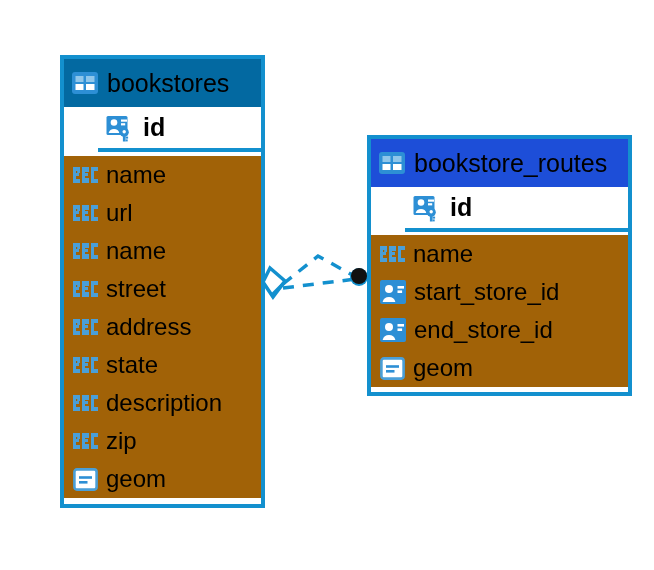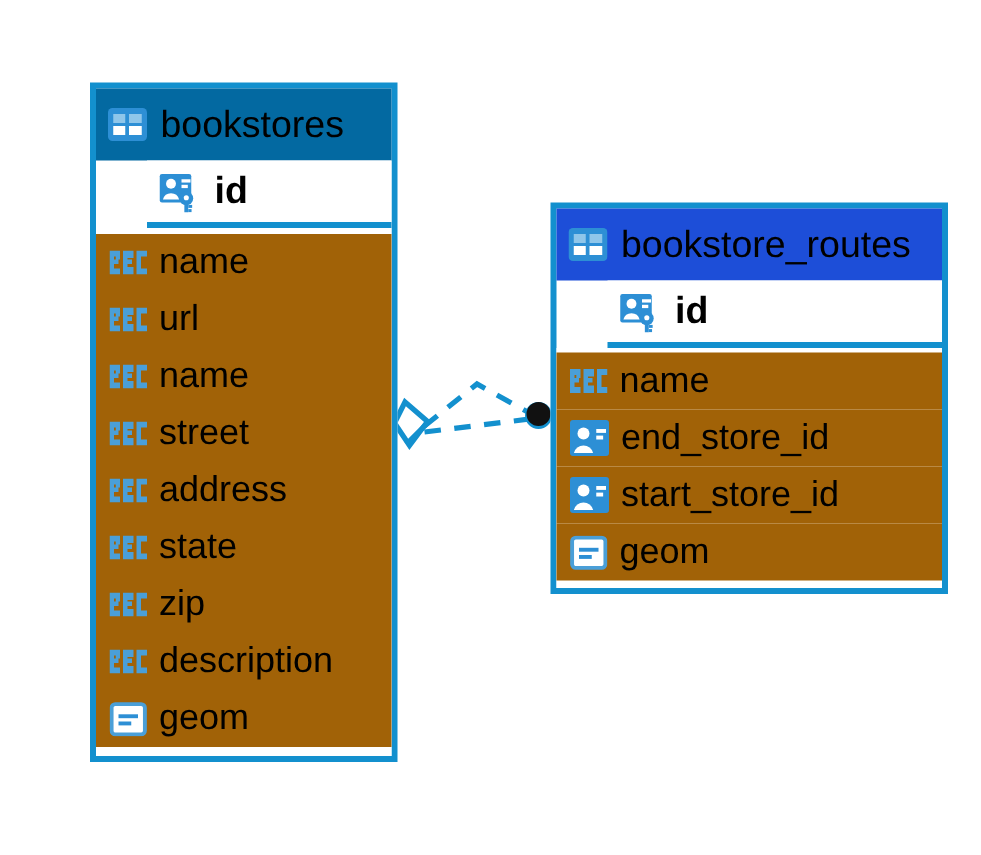--- a/index.html
+++ b/index.html
@@ -227,32 +227,32 @@
       </div>
 
       <div class="field-row">
         <svg class="icon abc" viewBox="0 0 25 16">
           <g fill="#4A9FD8">
             <path d="M0 16 V0 H7 V4 H3 V6 H6 V9 H3 V12 H7 V16 Z M4.2 4 H7 V6 H4.2 Z"></path>
             <path d="M9 16 V0 H16 V5 H12 V6 H15 V9 H12 V11 H16 V16 Z"></path>
             <path d="M18 0 H25 V4 H21 V12 H25 V16 H18 Z"></path>
           </g>
         </svg>
+        <span class="field-label">description</span>
+      </div>
+
+      <div class="field-row">
+        <svg class="icon abc" viewBox="0 0 25 16">
+          <g fill="#4A9FD8">
+            <path d="M0 16 V0 H7 V4 H3 V6 H6 V9 H3 V12 H7 V16 Z M4.2 4 H7 V6 H4.2 Z"></path>
+            <path d="M9 16 V0 H16 V5 H12 V6 H15 V9 H12 V11 H16 V16 Z"></path>
+            <path d="M18 0 H25 V4 H21 V12 H25 V16 H18 Z"></path>
+          </g>
+        </svg>
         <span class="field-label">zip</span>
-      </div>
-
-      <div class="field-row">
-        <svg class="icon abc" viewBox="0 0 25 16">
-          <g fill="#4A9FD8">
-            <path d="M0 16 V0 H7 V4 H3 V6 H6 V9 H3 V12 H7 V16 Z M4.2 4 H7 V6 H4.2 Z"></path>
-            <path d="M9 16 V0 H16 V5 H12 V6 H15 V9 H12 V11 H16 V16 Z"></path>
-            <path d="M18 0 H25 V4 H21 V12 H25 V16 H18 Z"></path>
-          </g>
-        </svg>
-        <span class="field-label">description</span>
       </div>
 
       <div class="field-row">
         <svg class="icon geom" viewBox="0 0 25 23">
           <rect x="1.4" y="1.4" width="22.2" height="20.2" rx="2.5" fill="#ffffff" stroke="#4A9FD8" stroke-width="2.6"></rect>
           <rect x="6" y="8.2" width="13" height="2.6" fill="#2D8FD5"></rect>
           <rect x="6" y="13" width="8.5" height="2.6" fill="#2D8FD5"></rect>
         </svg>
         <span class="field-label">geom</span>
       </div>
@@ -305,32 +305,32 @@
       </div>
 
       <div class="field-row">
         <svg class="icon fk" viewBox="0 0 26 24">
           <rect x="0" y="0" width="26" height="24" rx="2" fill="#2D8FD5"></rect>
           <circle cx="9" cy="9" r="4" fill="#ffffff"></circle>
           <path d="M 2.6 22 A 6.6 6.6 0 0 1 15.4 22 Z" fill="#ffffff"></path>
           <rect x="17.5" y="6" width="6.5" height="2.6" fill="#ffffff"></rect>
           <rect x="17.5" y="10.4" width="4.6" height="2.6" fill="#ffffff"></rect>
         </svg>
-        <span class="field-label">end_store_id</span>
+        <span class="field-label">start_store_id</span>
       </div>
 
       <div class="field-row">
         <svg class="icon fk" viewBox="0 0 26 24">
           <rect x="0" y="0" width="26" height="24" rx="2" fill="#2D8FD5"></rect>
           <circle cx="9" cy="9" r="4" fill="#ffffff"></circle>
           <path d="M 2.6 22 A 6.6 6.6 0 0 1 15.4 22 Z" fill="#ffffff"></path>
           <rect x="17.5" y="6" width="6.5" height="2.6" fill="#ffffff"></rect>
           <rect x="17.5" y="10.4" width="4.6" height="2.6" fill="#ffffff"></rect>
         </svg>
-        <span class="field-label">start_store_id</span>
+        <span class="field-label">end_store_id</span>
       </div>
 
       <div class="field-row">
         <svg class="icon geom" viewBox="0 0 25 23">
           <rect x="1.4" y="1.4" width="22.2" height="20.2" rx="2.5" fill="#ffffff" stroke="#4A9FD8" stroke-width="2.6"></rect>
           <rect x="6" y="8.2" width="13" height="2.6" fill="#2D8FD5"></rect>
           <rect x="6" y="13" width="8.5" height="2.6" fill="#2D8FD5"></rect>
         </svg>
         <span class="field-label">geom</span>
       </div>

